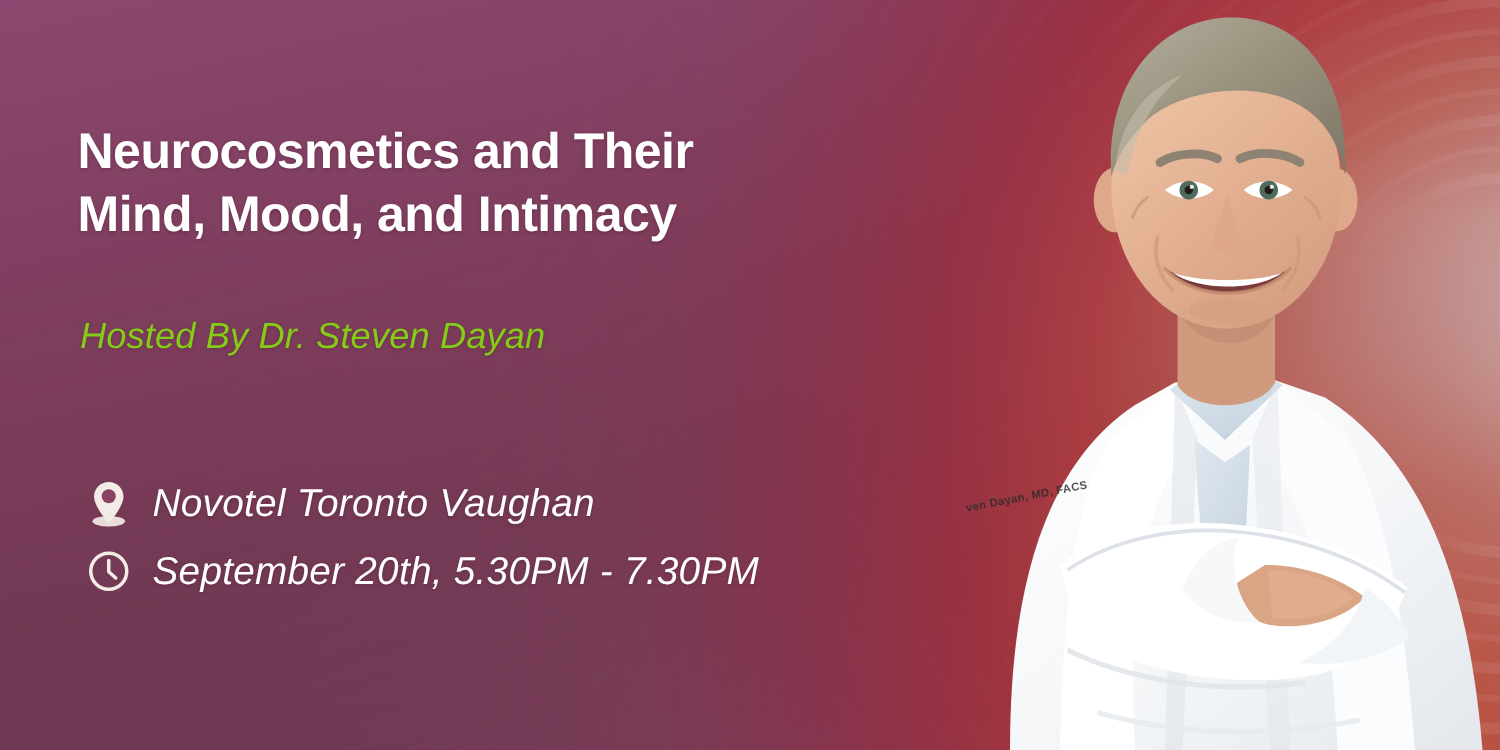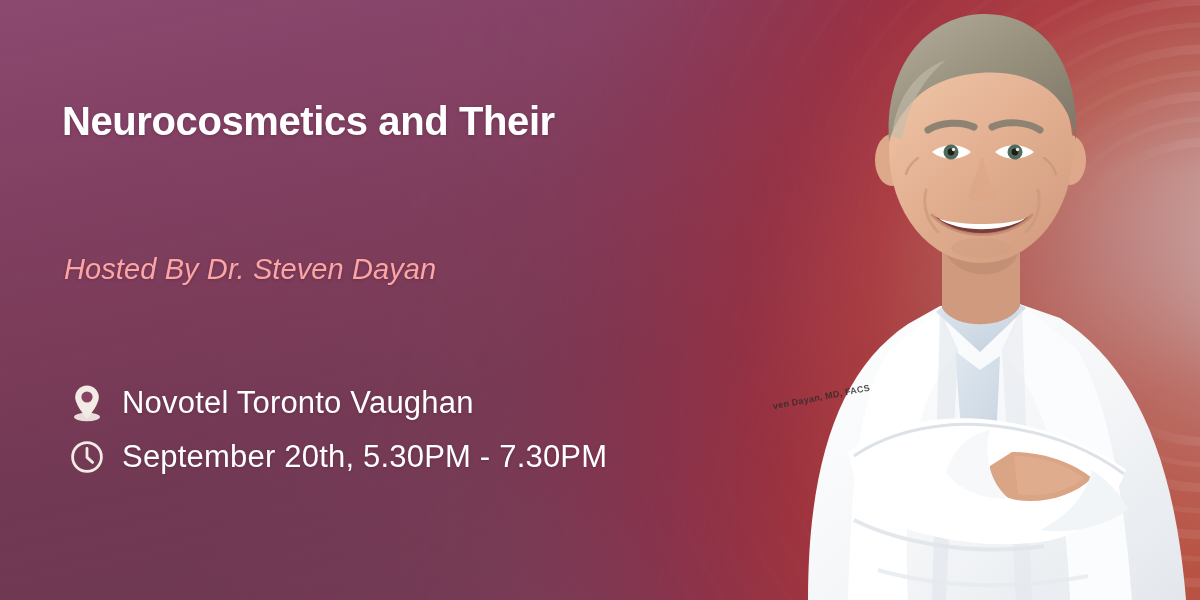--- a/index.html
+++ b/index.html
@@ -99,41 +99,42 @@
     letter-spacing: -0.4px;
     text-shadow: 0 1px 3px rgba(60,20,40,0.30);
   }
   .title .tl { display: block; white-space: nowrap; }
 
   .host {
     position: absolute;
     top: 250px;
     left: 2px;
     margin: 0;
-    color: #fca5a5;
+    color: #84cc16;
     font-size: 29px;
     line-height: 38px;
     font-style: italic;
     font-weight: 400;
     letter-spacing: 0.1px;
     text-shadow: 0 1px 3px rgba(60,20,40,0.28);
   }
 
   .details {
     position: absolute;
     top: 382px;
     left: 6px;
     display: flex;
     flex-direction: column;
     gap: 12px;
   }
   .detail-row {
     display: flex;
     align-items: center;
     gap: 16px;
+    font-style: italic;
   }
   .detail-icon {
     width: 38px;
     height: 42px;
     flex: 0 0 38px;
     display: flex;
     align-items: center;
     justify-content: center;
   }
   .detail-icon svg { display:block; }
@@ -304,20 +305,21 @@
       </g>
     </svg>
   </div>
 
   <div class="coat-text">ven Dayan, MD, FACS</div>
 
   <div class="content">
 
     <h1 class="title">
       <span class="tl">Neurocosmetics and Their</span>
+      <span class="tl">Mind, Mood, and Intimacy</span>
     </h1>
 
     <p class="host">Hosted By Dr. Steven Dayan</p>
 
     <div class="details">
 
       <div class="detail-row">
         <span class="detail-icon">
           <svg width="30" height="38" viewBox="0 0 30 38">
             <ellipse cx="15" cy="33" rx="13" ry="4.2" fill="#f3ece6" opacity="0.92"></ellipse>

